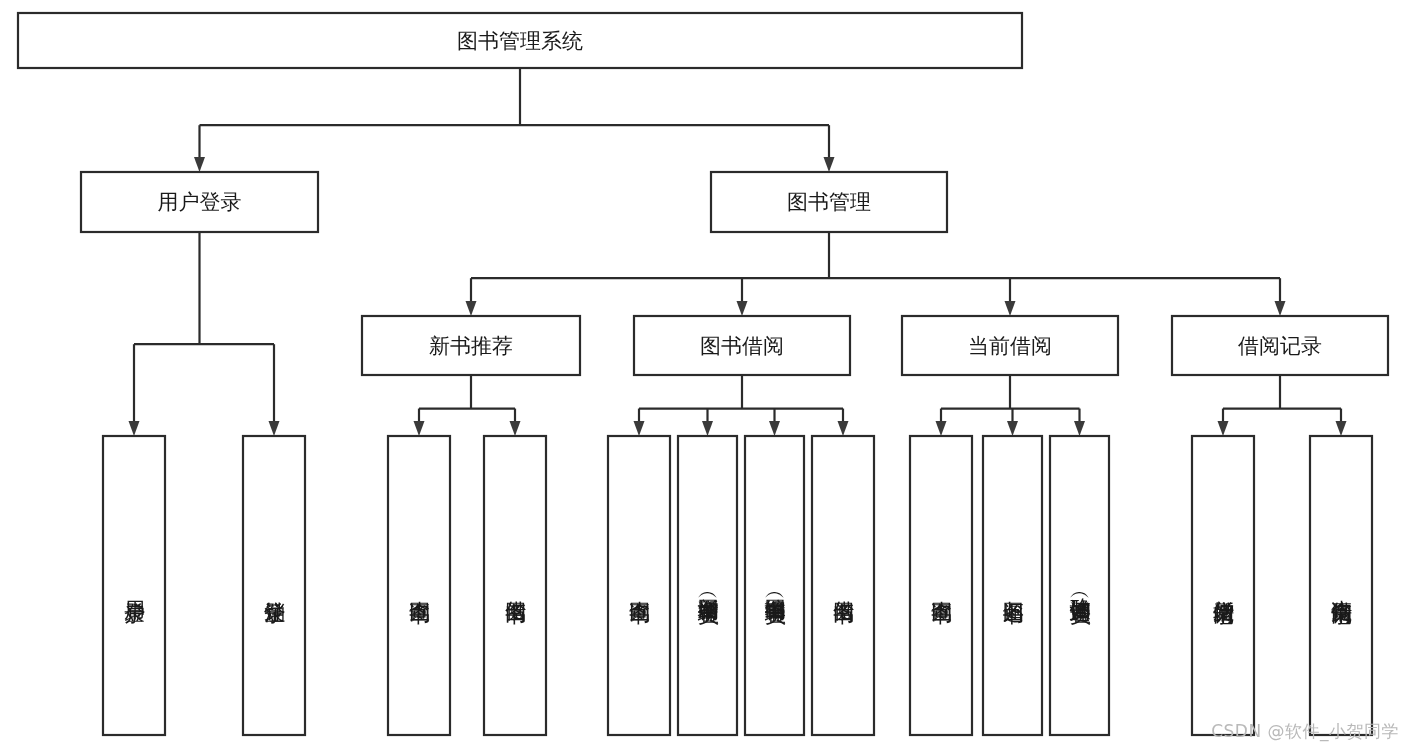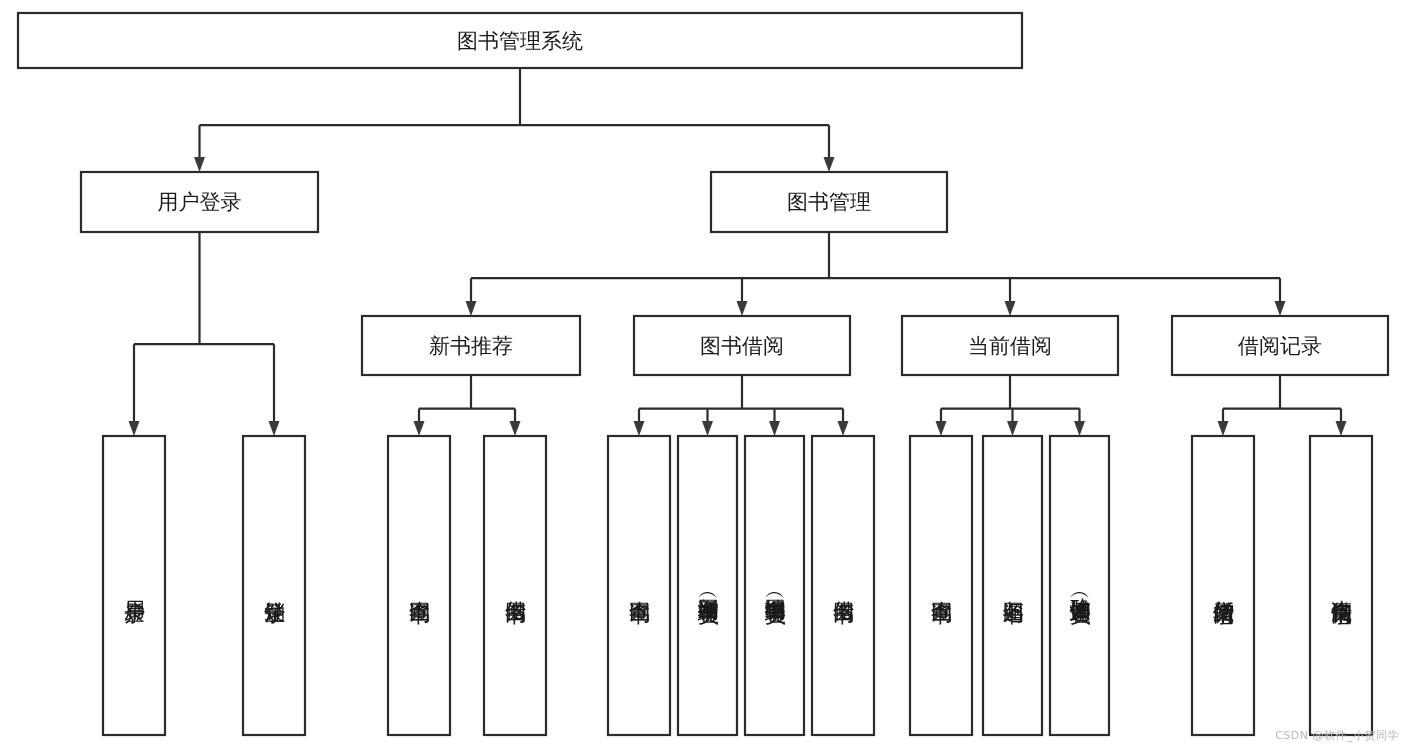--- a/index.html
+++ b/index.html
@@ -62,21 +62,21 @@
     line-height: 1.12;
     letter-spacing: 1px;
     white-space: nowrap;
     pointer-events: none;
   }
   .watermark {
     position: absolute;
     right: 6px;
     bottom: 4px;
     font-family: "DejaVu Sans", "Liberation Sans", sans-serif;
-    font-size: 11px;
+    font-size: 17px;
     color: #b9b9b9;
     white-space: nowrap;
     letter-spacing: 0.5px;
   }
 </style>
 </head>
 <body>
 
 <div id="diagram-root">
 

